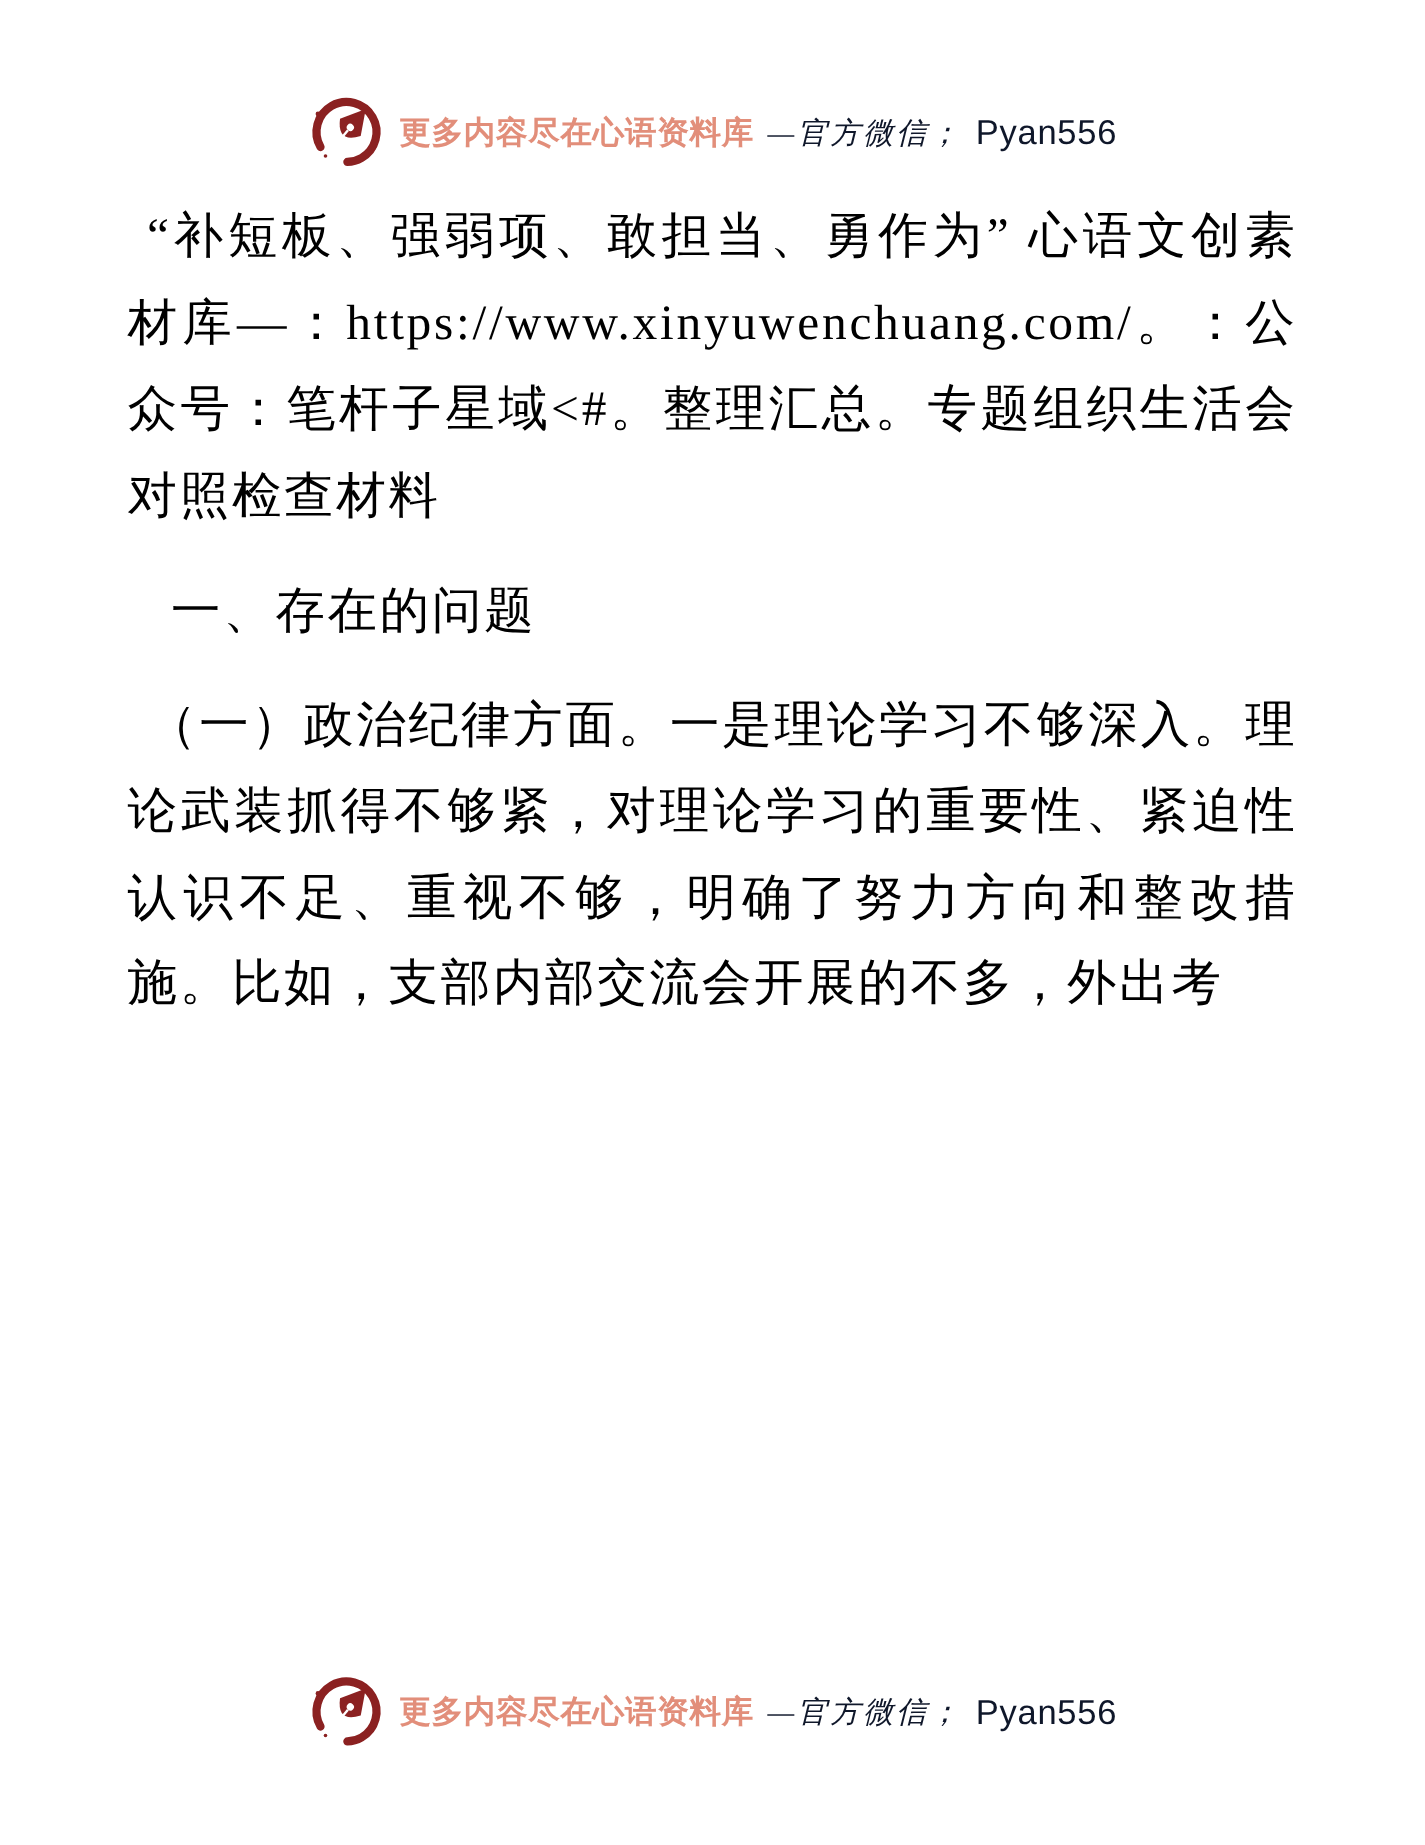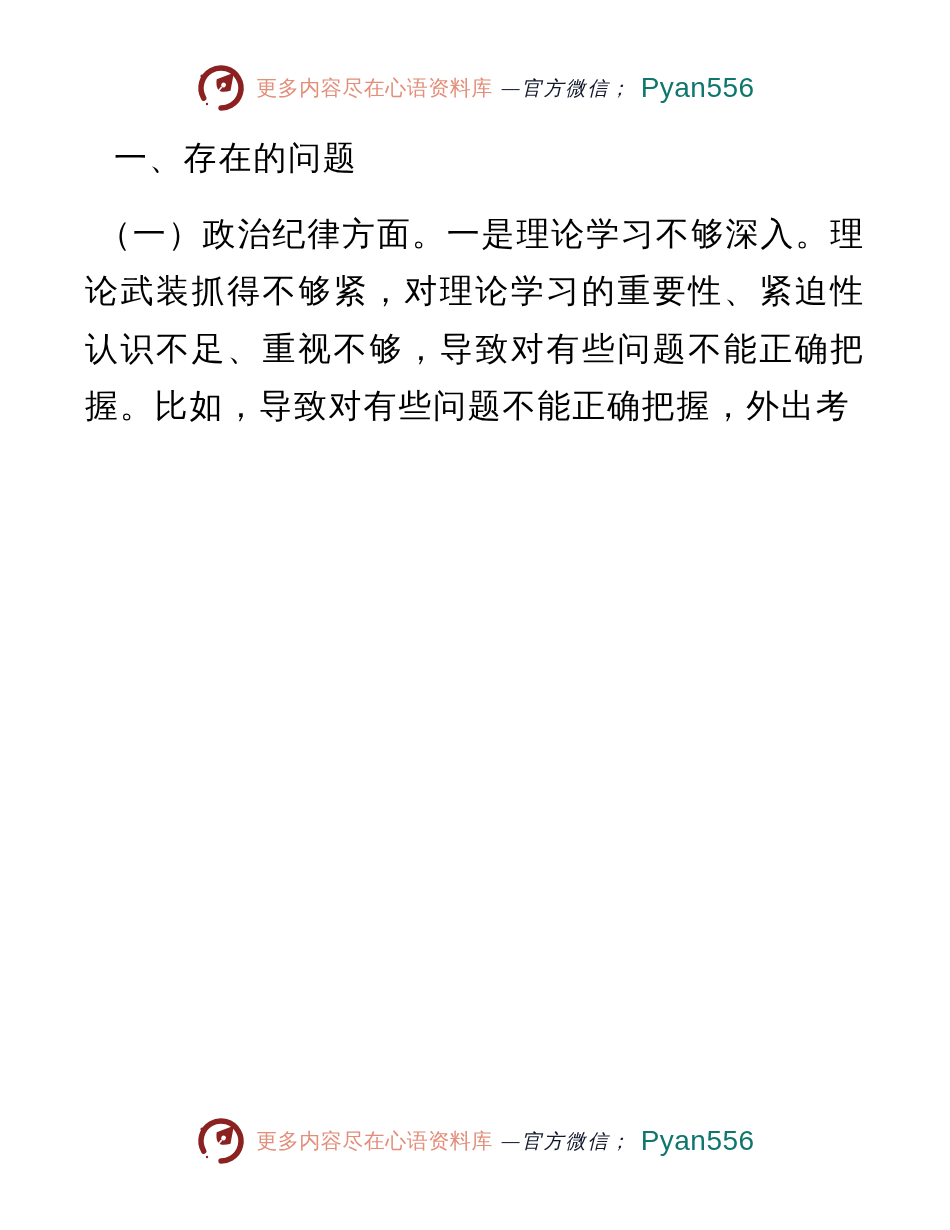--- a/index.html
+++ b/index.html
@@ -20,34 +20,34 @@
     justify-content: center;
     gap: 9px;
     width: 100%;
   }
   .watermark.top    { position: absolute; top: 63px;   left: 0; }
   .watermark.bottom { position: absolute; top: 1116px; left: 0; }
   .wm-logo { width: 52px; height: 50px; flex: 0 0 auto; }
   .wm-brand {
     color: #e28e7a;
     font-size: 21px;
-    font-weight: normal;
+    font-weight: bold;
     letter-spacing: 0.5px;
     font-family: "Liberation Serif", serif;
   }
   .wm-label {
     color: #0f172a;
     font-size: 20px;
     font-style: italic;
     letter-spacing: 2px;
     font-family: "Liberation Serif", serif;
   }
   .wm-id {
-    color: #0f766e;
-    font-size: 28px;
+    color: #0f172a;
+    font-size: 23px;
     letter-spacing: 0.5px;
     font-family: "Liberation Sans", sans-serif;
   }
   
   .content {
     margin: 130px 85px 0;
     position: absolute;
     top: 0; left: 0; right: 0;
     padding: 130px 85px 0;
     margin: 0;
@@ -82,22 +82,23 @@
       <circle cx="7" cy="13" r="1.6" fill="#8b2121"></circle>
       <circle cx="44" cy="36" r="1.4" fill="#8b2121"></circle>
       <circle cx="12" cy="41" r="1.2" fill="#8b2121"></circle>
     </svg>
     <span class="wm-brand">更多内容尽在心语资料库</span>
       <span class="wm-label">—官方微信；</span>
       <span class="wm-id">Pyan556</span>
   </div>
 
   <div class="content">
+    <p class="title-para">“补短板、强弱项、敢担当、勇作为” 心语文创素材库—：https://www.xinyuwenchuang.com/。：公众号：笔杆子星域&lt;#。整理汇总。专题组织生活会对照检查材料</p>
     <p class="section-head">一、存在的问题</p>
-    <p class="problem-para">（一）政治纪律方面。一是理论学习不够深入。理论武装抓得不够紧，对理论学习的重要性、紧迫性认识不足、重视不够，导致对有些问题不能正确把握。比如，导致对有些问题不能正确把握，外出考</p>
+    <p class="problem-para">（一）政治纪律方面。一是理论学习不够深入。理论武装抓得不够紧，对理论学习的重要性、紧迫性认识不足、重视不够，明确了努力方向和整改措施。比如，支部内部交流会开展的不多，外出考</p>
   </div>
 
   <div class="watermark bottom">
     <svg class="wm-logo" viewBox="0 0 52 50" aria-hidden="true">
       <circle cx="26" cy="25" r="20" fill="none" stroke="#8b2121" stroke-width="5.5" stroke-dasharray="104 22" stroke-linecap="round" transform="rotate(150 26 25)"></circle>
       <g transform="rotate(40 26 25)">
         <path d="M26 5 L35 21 Q26 35 17 21 Z" fill="#8b2121"></path>
         <circle cx="26" cy="21" r="2.4" fill="#ffffff"></circle>
         <line x1="26" y1="23.5" x2="26" y2="30" stroke="#ffffff" stroke-width="1.6"></line>
       </g>

